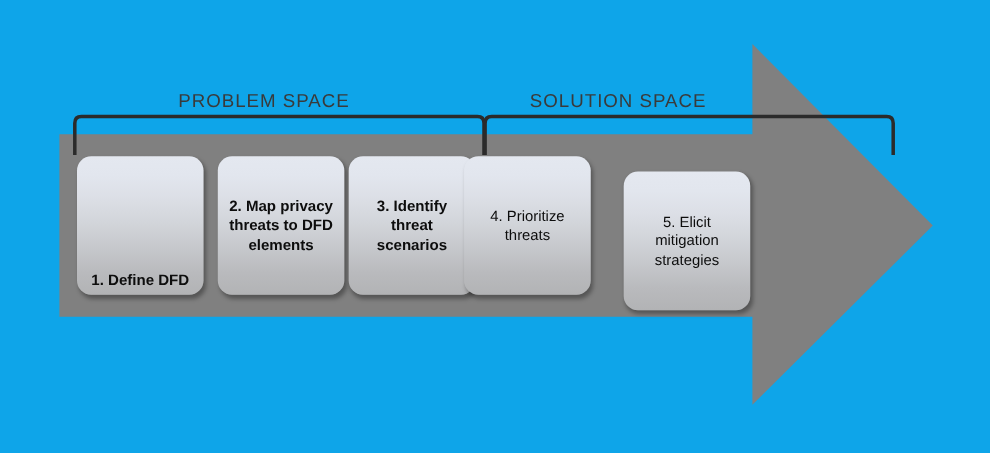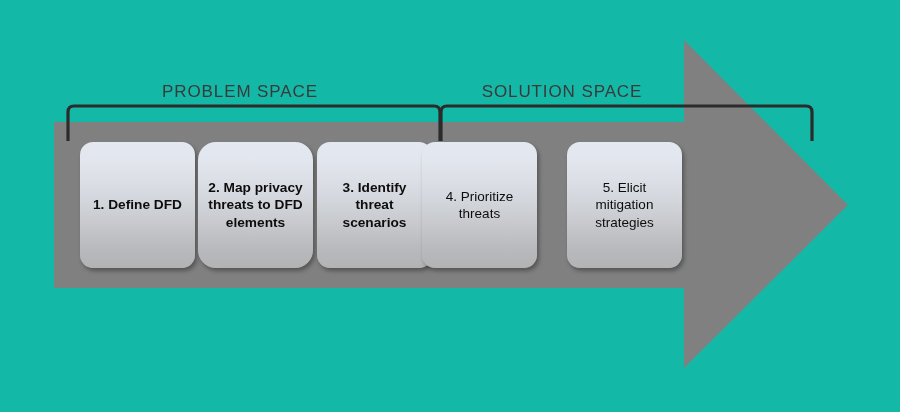--- a/index.html
+++ b/index.html
@@ -10,21 +10,21 @@
     width: 900px;
     height: 412px;
     background: #f5f5f5;
     font-family: "Liberation Sans", sans-serif;
     overflow: hidden;
   }
   #canvas {
     position: relative;
     width: 900px;
     height: 412px;
-    background: #14b8a6;
+    background: #0ea5e9;
   }
 
   
   #arrow-svg {
     position: absolute;
     left: 0;
     top: 0;
     width: 900px;
     height: 412px;
   }
@@ -86,25 +86,25 @@
     text-align: center;
     font-size: 13.5px;
     line-height: 1.28;
     color: #0d0d0d;
   }
   .step-text.bold {
     font-weight: bold;
     font-size: 13.7px;
   }
 
-  #step-box-1 { left: 80px; }
-  #step-box-2 { left: 198px; border-radius: 18px; }
+  #step-box-1 { left: 70px; align-items: flex-end; }
+  #step-box-2 { left: 198px; }
   #step-box-3 { left: 317px; justify-content: center; }
   #step-box-4 { left: 422px; }
-  #step-box-5 { left: 567px; }
+  #step-box-5 { left: 567px; margin-top: 14px; }
   #step-box-6 { left: 691px; }
 </style>
 </head>
 <body>
 
 <div id="canvas">
 
   <svg id="arrow-svg" viewBox="0 0 900 412" preserveAspectRatio="none" aria-hidden="true">
     <polygon points="54,122 684,122 684,40 848,205 684,368 684,288 54,288" fill="#808080"></polygon>
   </svg>

